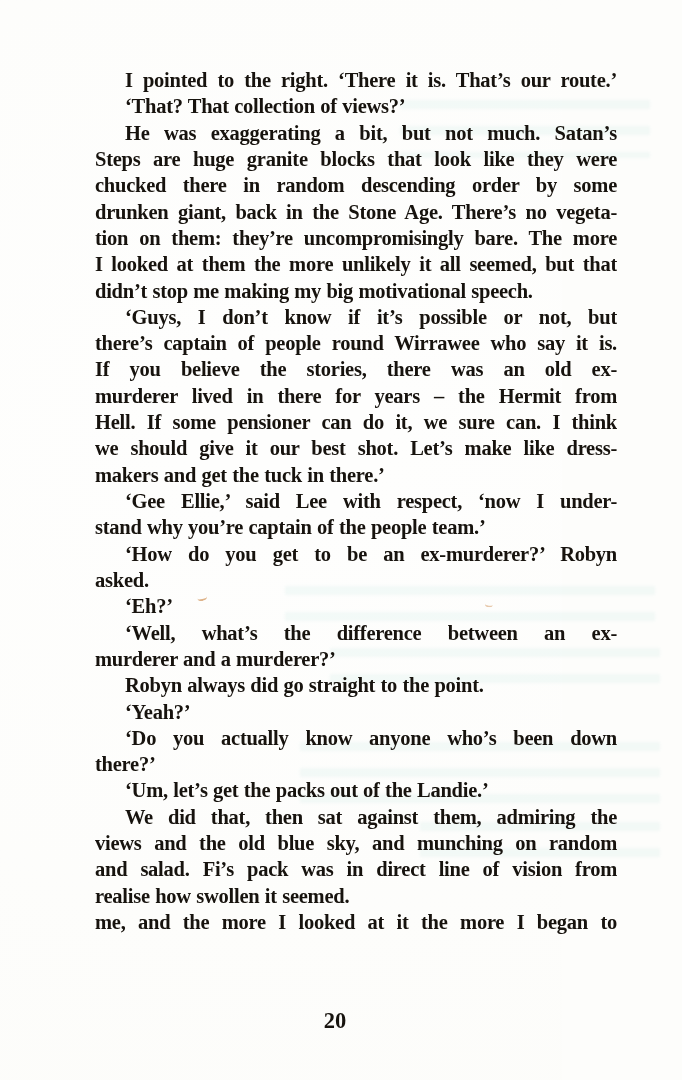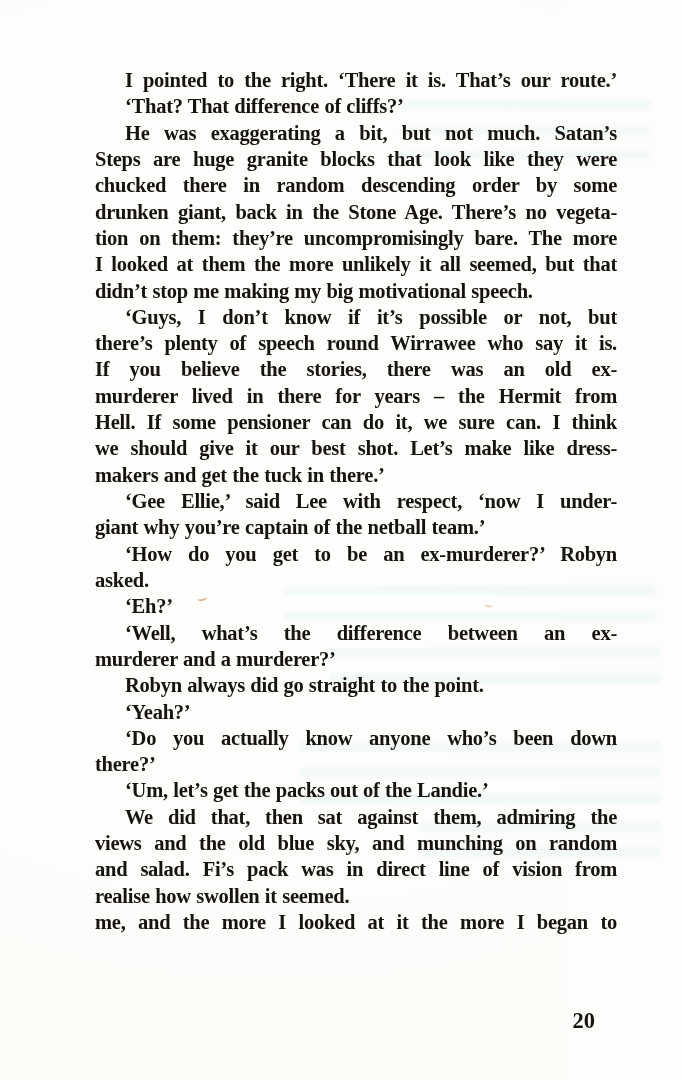--- a/index.html
+++ b/index.html
@@ -37,21 +37,21 @@
     text-align-last: justify;
     max-height: 26.32px;
     overflow: hidden;
   }
   .line.indent { padding-left: 30px; }
   .line.pend { text-align-last: left; }
   .page-number {
     position: absolute;
     left: 75px; top: 1008px;
     width: 520px;
-    text-align: right;
+    text-align: center;
     font-size: 22.5px;
     font-weight: 700;
     letter-spacing: 0;
   }
   
   .bleed {
     position: absolute;
     pointer-events: none;
     background: repeating-linear-gradient(
       180deg,
@@ -85,37 +85,37 @@
   <div class="bleed bleed-2"></div>
   <div class="bleed bleed-3"></div>
   <div class="bleed bleed-4"></div>
   <div class="bleed bleed-5"></div>
 
   <div class="speckle speckle-1"></div>
   <div class="speckle speckle-2"></div>
 
   <div class="text-block">
       <div class="line indent">I pointed to the right. ‘There it is. That’s our route.’</div>
-      <div class="line indent pend">‘That? That difference of cliffs?’</div>
+      <div class="line indent pend">‘That? That collection of views?’</div>
       <div class="line indent">He was exaggerating a bit, but not much. Satan’s</div>
       <div class="line">Steps are huge granite blocks that look like they were</div>
       <div class="line">chucked there in random descending order by some</div>
       <div class="line">drunken giant, back in the Stone Age. There’s no vegeta-</div>
       <div class="line">tion on them: they’re uncompromisingly bare. The more</div>
       <div class="line">I looked at them the more unlikely it all seemed, but that</div>
       <div class="line pend">didn’t stop me making my big motivational speech.</div>
       <div class="line indent">‘Guys, I don’t know if it’s possible or not, but</div>
-      <div class="line">there’s plenty of speech round Wirrawee who say it is.</div>
+      <div class="line">there’s captain of people round Wirrawee who say it is.</div>
       <div class="line">If you believe the stories, there was an old ex-</div>
       <div class="line">murderer lived in there for years – the Hermit from</div>
       <div class="line">Hell. If some pensioner can do it, we sure can. I think</div>
       <div class="line">we should give it our best shot. Let’s make like dress-</div>
       <div class="line pend">makers and get the tuck in there.’</div>
       <div class="line indent">‘Gee Ellie,’ said Lee with respect, ‘now I under-</div>
-      <div class="line pend">giant why you’re captain of the netball team.’</div>
+      <div class="line pend">stand why you’re captain of the people team.’</div>
       <div class="line indent">‘How do you get to be an ex-murderer?’ Robyn</div>
       <div class="line pend">asked.</div>
       <div class="line indent pend">‘Eh?’</div>
       <div class="line indent">‘Well, what’s the difference between an ex-</div>
       <div class="line pend">murderer and a murderer?’</div>
       <div class="line indent pend">Robyn always did go straight to the point.</div>
       <div class="line indent pend">‘Yeah?’</div>
       <div class="line indent">‘Do you actually know anyone who’s been down</div>
       <div class="line pend">there?’</div>
       <div class="line indent pend">‘Um, let’s get the packs out of the Landie.’</div>

